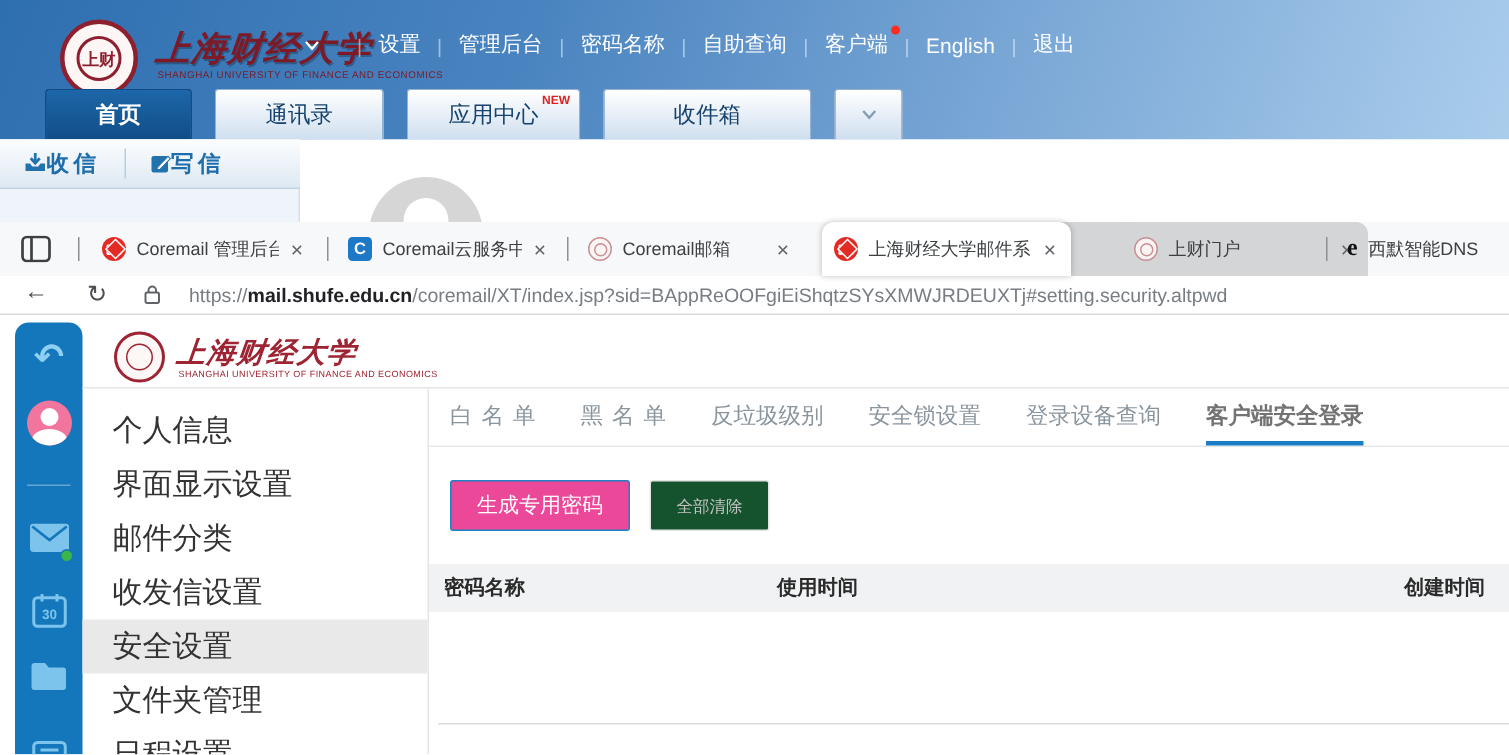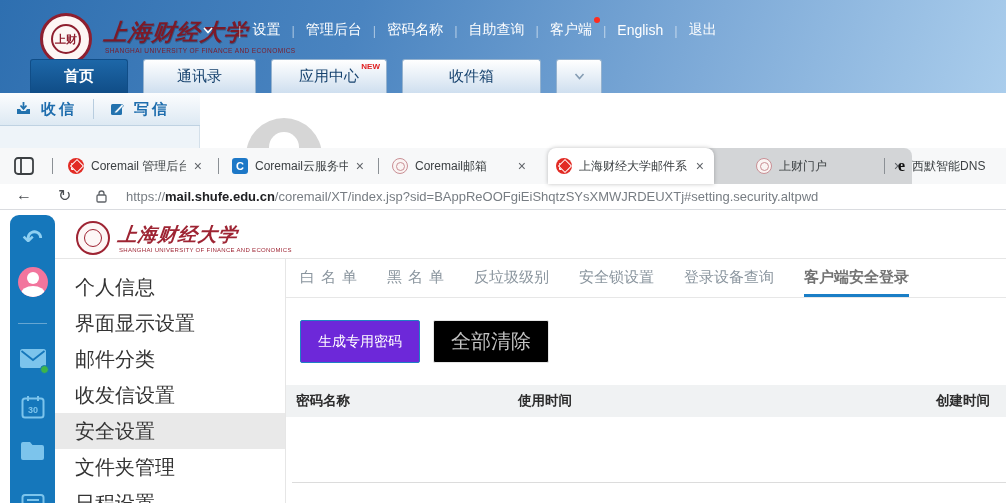--- a/index.html
+++ b/index.html
@@ -30,21 +30,21 @@
           background:linear-gradient(#ffffff,#cfdfef); color:#16426e; position:relative; cursor:pointer; }
   .mtab.active { background:linear-gradient(#1d67a8,#104d87); color:#fff; font-weight:bold; border-color:#104d87; }
   .mtab .new-badge { position:absolute; top:2px; right:6px; color:#e02020; font-size:8px; font-weight:bold; letter-spacing:0; }
   .mtab-caret { width:46px; }
   .mtab-caret svg { opacity:.7; }
 
   .mail-sub { position:absolute; top:93px; left:0; width:1006px; height:55px; background:#fff; }
   .left-col { position:absolute; left:0; top:0; width:200px; height:55px; background:#eef4f9; border-right:1px solid #d4e0ea; }
   .toolbar { position:absolute; left:0; top:0; width:200px; height:33px;
              background:linear-gradient(#fcfdfe,#dde9f3); border-bottom:1px solid #bfd2e2; display:flex; align-items:center; }
-  .tool-btn { display:flex; align-items:center; gap:10px; color:#1e6dad; font-size:15px; font-weight:bold;
+  .tool-btn { display:flex; align-items:center; gap:0; color:#1e6dad; font-size:15px; font-weight:bold;
               letter-spacing:3px; padding:0 16px; height:100%; cursor:pointer; }
   .tool-sep { width:1px; height:20px; background:#b8cddf; }
   .greet-circle { position:absolute; left:246px; top:25px; width:76px; height:76px; border-radius:50%; background:#d6d6d6; overflow:hidden; }
   .greet-circle .head { position:absolute; left:23px; top:14px; width:30px; height:30px; border-radius:50%; background:#fff; }
 
   
   .edge { position:absolute; top:148px; left:0; width:1006px; height:355px; }
   .tabstrip { position:absolute; top:0; left:0; width:1006px; height:36px; background:#f7f8f9; }
   .strip-band { position:absolute; left:640px; top:0; width:246px; height:36px; background:#d3d5d7; }
   .tab-actions { position:absolute; left:14px; top:9px; width:20px; height:18px; cursor:pointer; }
@@ -94,22 +94,22 @@
   .sidemenu { position:absolute; left:55px; top:49px; width:230px; padding-top:10px; }
   .smenu-item { height:36px; line-height:36px; padding-left:20px; font-size:20px; color:#333; cursor:pointer; }
   .smenu-item.selected { background:#e9e9e9; }
 
   .content { position:absolute; left:286px; right:0; top:48px; bottom:0; }
   .ctabs { height:40px; border-bottom:1px solid #e7e7e7; display:flex; align-items:stretch; padding-left:14px; }
   .ctab { font-size:15px; color:#8a959e; margin-right:30px; display:flex; align-items:center; cursor:pointer; border-bottom:3px solid transparent; padding-top:2px; }
   .ctab.spread { letter-spacing:6px; margin-right:24px; }
   .ctab.active { color:#737373; font-weight:bold; border-bottom-color:#1a7ec6; }
   .btn-row { margin:22px 0 0 14px; display:flex; gap:13px; }
-  .btn-blue { background:#6d28d9; color:#fff; border:1px solid #1f80c4; font-size:14px; padding:7px 17px; border-radius:2px; cursor:pointer; }
-  .btn-grey { background:#000000; color:#c3c3c3; border:1px solid #e5e5e5; font-size:20px; padding:7px 17px; border-radius:2px; }
+  .btn-blue { background:#ec4899; color:#fff; border:1px solid #1f80c4; font-size:14px; padding:7px 17px; border-radius:2px; cursor:pointer; }
+  .btn-grey { background:#14532d; color:#c3c3c3; border:1px solid #e5e5e5; font-size:11px; padding:7px 17px; border-radius:2px; }
   .thead { margin-top:22px; height:32px; background:#f0f2f3; position:relative; }
   .th { position:absolute; top:0; line-height:32px; font-size:13.5px; font-weight:bold; color:#2b2b2b; }
   .th.c1 { left:10px; } .th.c2 { left:232px; } .th.c3 { right:16px; }
   .bottom-line { position:absolute; left:6px; right:0; bottom:20px; height:1px; background:#dcdcdc; }
 </style>
 </head>
 <body>
 
 <div class="webmail">
   <div class="banner">

